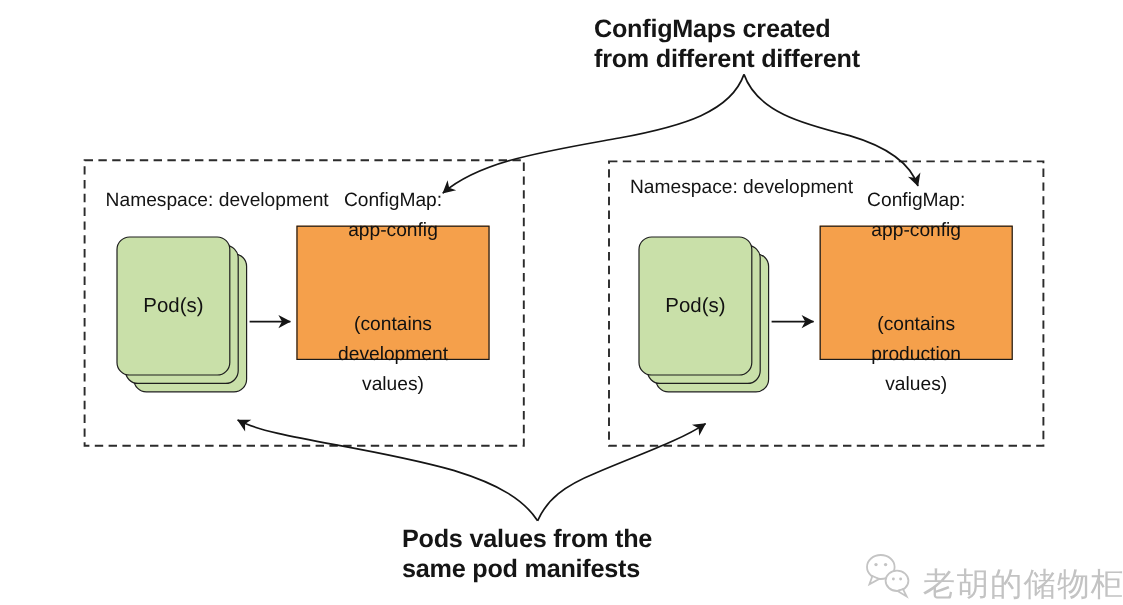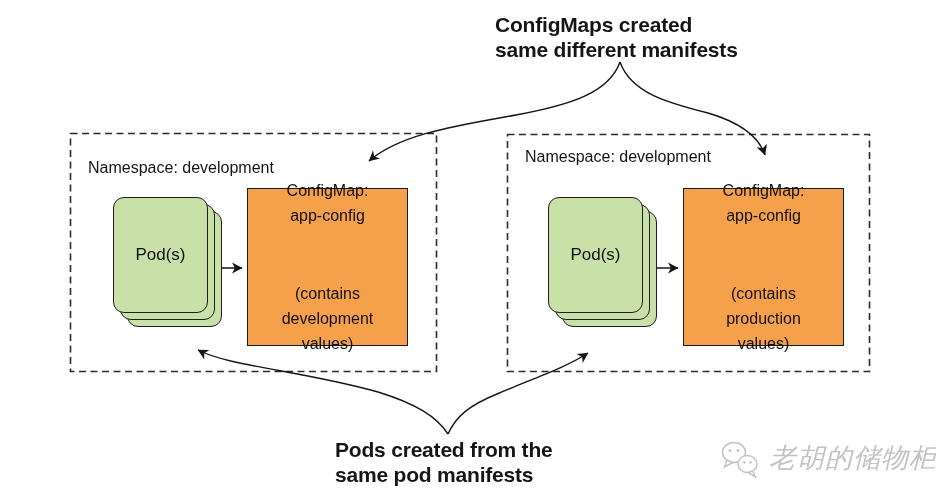--- a/index.html
+++ b/index.html
@@ -15,40 +15,39 @@
   .annotation.top{left:495px;top:12px;}
   .annotation.bottom{left:335px;top:437px;}
   .ns-label{position:absolute;font-size:16px;color:#151515;}
   .ns-label.dev{left:88px;top:147px;margin-top:12px;}
   .ns-label.prod{left:525px;top:148px;}
   .pod-stack{position:absolute;width:110px;height:131px;}
   .pod-stack.dev{left:97px;top:197px;}
   .pod-stack.prod{left:532px;top:197px;}
   .pod-card{
     position:absolute;width:95px;height:116px;box-sizing:border-box;
-    background:#c9e0a9;border:1.6px solid #1f1f1f;border-radius:11px;margin-left:16px;
+    background:#c9e0a9;border:1.6px solid #1f1f1f;border-radius:11px;
   }
   .pod-card.back2{left:14px;top:14px;}
   .pod-card.back1{left:7px;top:7px;}
   .pod-card.front{left:0;top:0;display:flex;align-items:center;justify-content:center;
     font-size:17px;color:#111;}
   .cm-box{
-    position:absolute;width:161px;height:158px;box-sizing:border-box;top:188px;
+    position:absolute;width:161px;height:112px;box-sizing:border-box;top:188px;
     background:#f5a04b;border:1.7px solid #1a1a1a;
     display:flex;flex-direction:column;align-items:center;justify-content:center;
     text-align:center;font-size:16px;line-height:25px;color:#111;gap:44px;
   }
   .cm-box.dev{left:247px;}
   .cm-box.prod{left:683px;}
   .cm-title,.cm-detail{white-space:pre-line;}
   .cm-detail{margin-top:9px;text-align:center;}
   .watermark{
-    position:absolute;left:719px;top:440px;display:flex;align-items:flex-start;
+    position:absolute;left:719px;top:460px;display:flex;align-items:flex-end;
     color:#c6c6c6;
-    font-style:italic;
   }
   .watermark-text{
     font-size:27px;letter-spacing:1px;color:#c3c3c3;
     text-shadow:1px 1px 0 #ffffff;margin-left:6px;white-space:nowrap;
   }
 </style>
 </head>
 <body>
 
 <div class="canvas">
@@ -67,22 +66,22 @@
     <path d="M643,268 H678" fill="none" stroke="#151515" stroke-width="1.4" marker-end="url(#ah)"></path>
 
     <path d="M620,62 C609,93 570,105 516,115 C455,126 400,134 369,161" fill="none" stroke="#151515" stroke-width="1.4" marker-end="url(#ah)"></path>
     <path d="M620,62 C631,93 668,103 708,113 C742,123 759,137 765,155" fill="none" stroke="#151515" stroke-width="1.4" marker-end="url(#ah)"></path>
 
     <path d="M448,434 C437,417 417,404 378,392 C303,371 228,366 198,350" fill="none" stroke="#151515" stroke-width="1.4" marker-end="url(#ah)"></path>
     <path d="M448,434 C456,416 470,405 497,394 C532,379 567,367 588,353" fill="none" stroke="#151515" stroke-width="1.4" marker-end="url(#ah)"></path>
   </svg>
 
   <div class="annotation top">ConfigMaps created
-same different manifests</div>
-  <div class="annotation bottom">Pods created from the
+from different different</div>
+  <div class="annotation bottom">Pods values from the
 same pod manifests</div>
 
   <div class="ns-label dev">Namespace: development</div>
   <div class="ns-label prod">Namespace: development</div>
 
   <div class="pod-stack dev">
     <div class="pod-card back2"></div>
     <div class="pod-card back1"></div>
     <div class="pod-card front">Pod(s)</div>
   </div>

